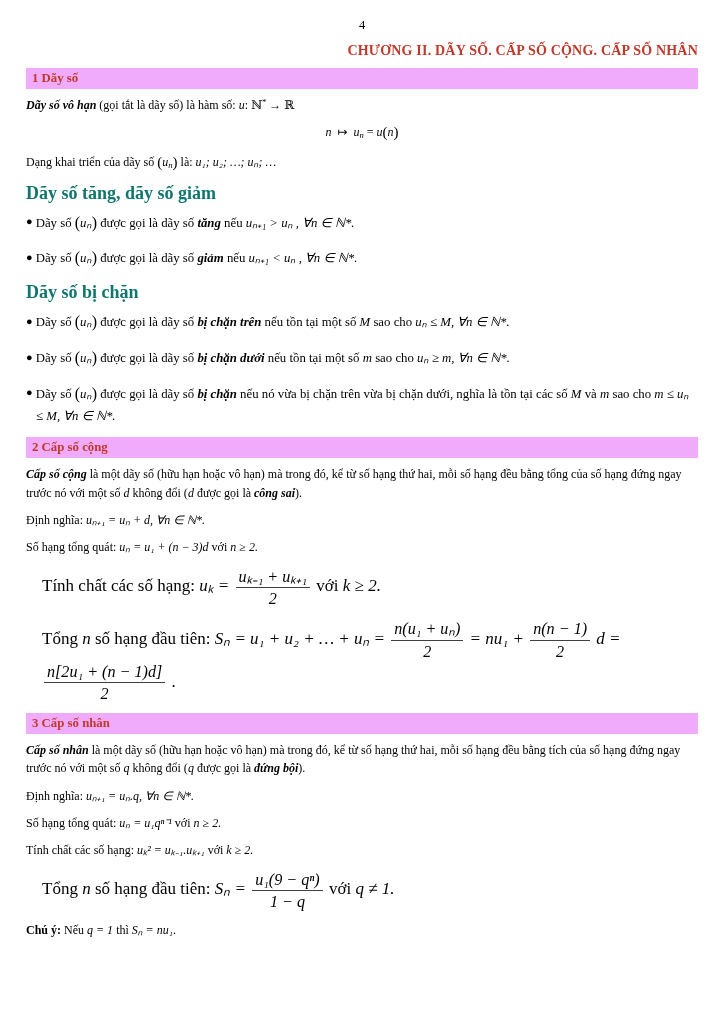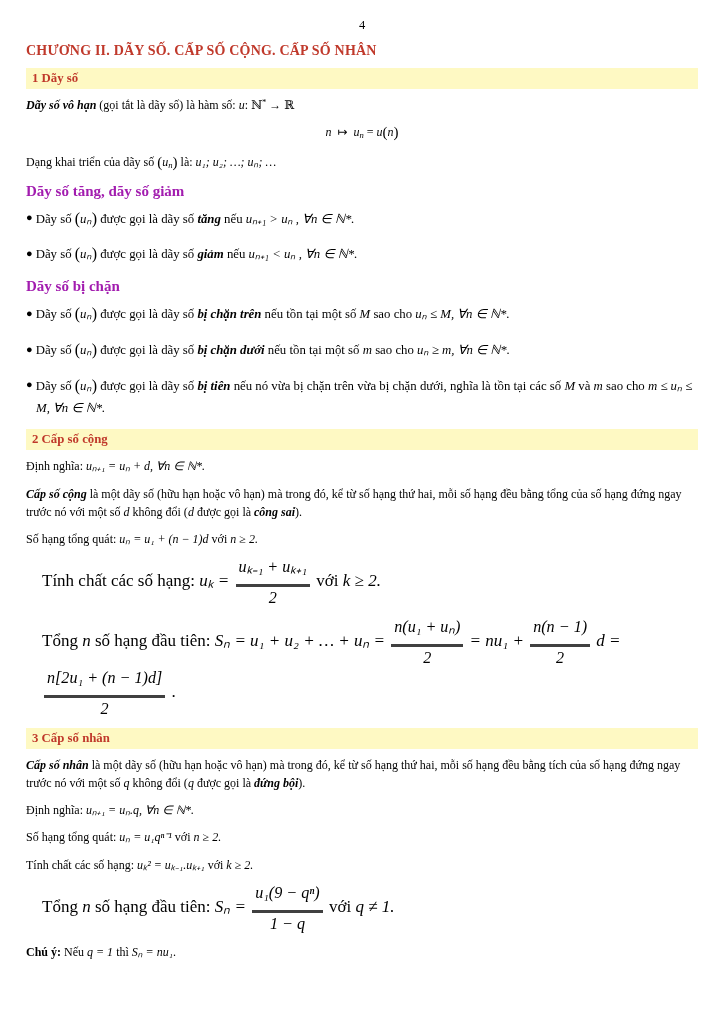--- a/index.html
+++ b/index.html
@@ -20,39 +20,39 @@
     box-sizing: border-box;
     padding: 18px 26px 0 26px;
     position: relative;
   }
   .page-number {
     text-align: center;
     font-size: 12.5px;
     margin-bottom: 10px;
   }
   .doc-title {
-    text-align: left;
+    text-align: right;
     font-weight: bold;
     font-size: 14px;
     color: #c0392b;
     letter-spacing: 0.2px;
     margin-bottom: 9px;
   }
   .section-bar {
-    background: #fef9c3;
+    background: #f0abfc;
     color: #c0392b;
     font-weight: bold;
     font-size: 12.8px;
     padding: 3px 6px 3px 6px;
     margin: 7px 0 7px 0;
   }
   .sub-head {
-    color: #a21caf;
+    color: #0f766e;
     font-weight: bold;
-    font-size: 15px;
+    font-size: 18px;
     margin: 8px 0 7px 0;
   }
   p {
     margin: 0 0 9px 0;
     font-size: 12px;
     line-height: 1.52;
   }
   .bullet {
     margin: 0 0 11px 0;
     font-size: 12.8px;
@@ -92,22 +92,22 @@
   .frac {
     display: inline-block;
     vertical-align: middle;
     text-align: center;
     font-size: 0.95em;
     line-height: 1.18;
     margin: 0 2px;
   }
   .frac .num {
     display: block;
-    padding: 0 3px 8px 3px;
-    border-bottom: 3px solid #404040;
+    padding: 0 3px 1px 3px;
+    border-bottom: 1px solid #404040;
   }
   .frac .den {
     display: block;
     padding: 1px 3px 0 3px;
   }
   .paren-big {
     font-size: 1.25em;
     font-style: normal;
     vertical-align: -0.08em;
   }
@@ -193,48 +193,48 @@
     <span>nếu tồn tại một số</span>
     <span class="m">m</span>
     <span>sao cho</span>
     <span class="m">uₙ ≥ m, ∀n ∈ ℕ*.</span>
   </p>
 
   <p class="bullet">
     <span class="dot">●</span><span>Dãy số</span>
     <span class="paren-big">(</span><span class="m">uₙ</span><span class="paren-big">)</span>
     <span>được gọi là dãy số</span>
-    <span class="bi">bị tiên</span>
+    <span class="bi">bị chặn</span>
     <span>nếu nó vừa bị chặn trên vừa bị chặn dưới, nghĩa là tồn tại các số</span>
     <span class="m">M</span>
     <span>và</span>
     <span class="m">m</span>
     <span>sao cho</span>
     <span class="m">m ≤ uₙ ≤ M, ∀n ∈ ℕ*.</span>
   </p>
 
   <div class="section-bar">2 Cấp số cộng</div>
 
   <p>
-    <span>Định nghĩa:</span>
-    <span class="m">uₙ₊₁ = uₙ + d, ∀n ∈ ℕ*.</span>
-  </p>
-
-  <p>
     <span class="bi">Cấp số cộng</span>
     <span>là một dãy số (hữu hạn hoặc vô hạn) mà trong đó, kể từ số hạng thứ hai, mỗi số hạng đều bằng tổng của số hạng đứng ngay trước nó với một số</span>
     <span class="m">d</span>
     <span>không đổi (</span><span class="m">d</span>
     <span>được gọi là</span>
     <span class="bi">công sai</span><span>).</span>
   </p>
 
   <p>
+    <span>Định nghĩa:</span>
+    <span class="m">uₙ₊₁ = uₙ + d, ∀n ∈ ℕ*.</span>
+  </p>
+
+  <p>
     <span>Số hạng tổng quát:</span>
-    <span class="m">uₙ = u₁ + (n − 1)d</span>
+    <span class="m">uₙ = u₁ + (n − 3)d</span>
     <span>với</span>
     <span class="m">n ≥ 2.</span>
   </p>
 
   <p class="eqline-tall">
     <span>Tính chất các số hạng:</span>
     <span class="m">uₖ =</span>
     <span class="frac">
       <span class="num m">uₖ₋₁ + uₖ₊₁</span>
       <span class="den m">2</span>

